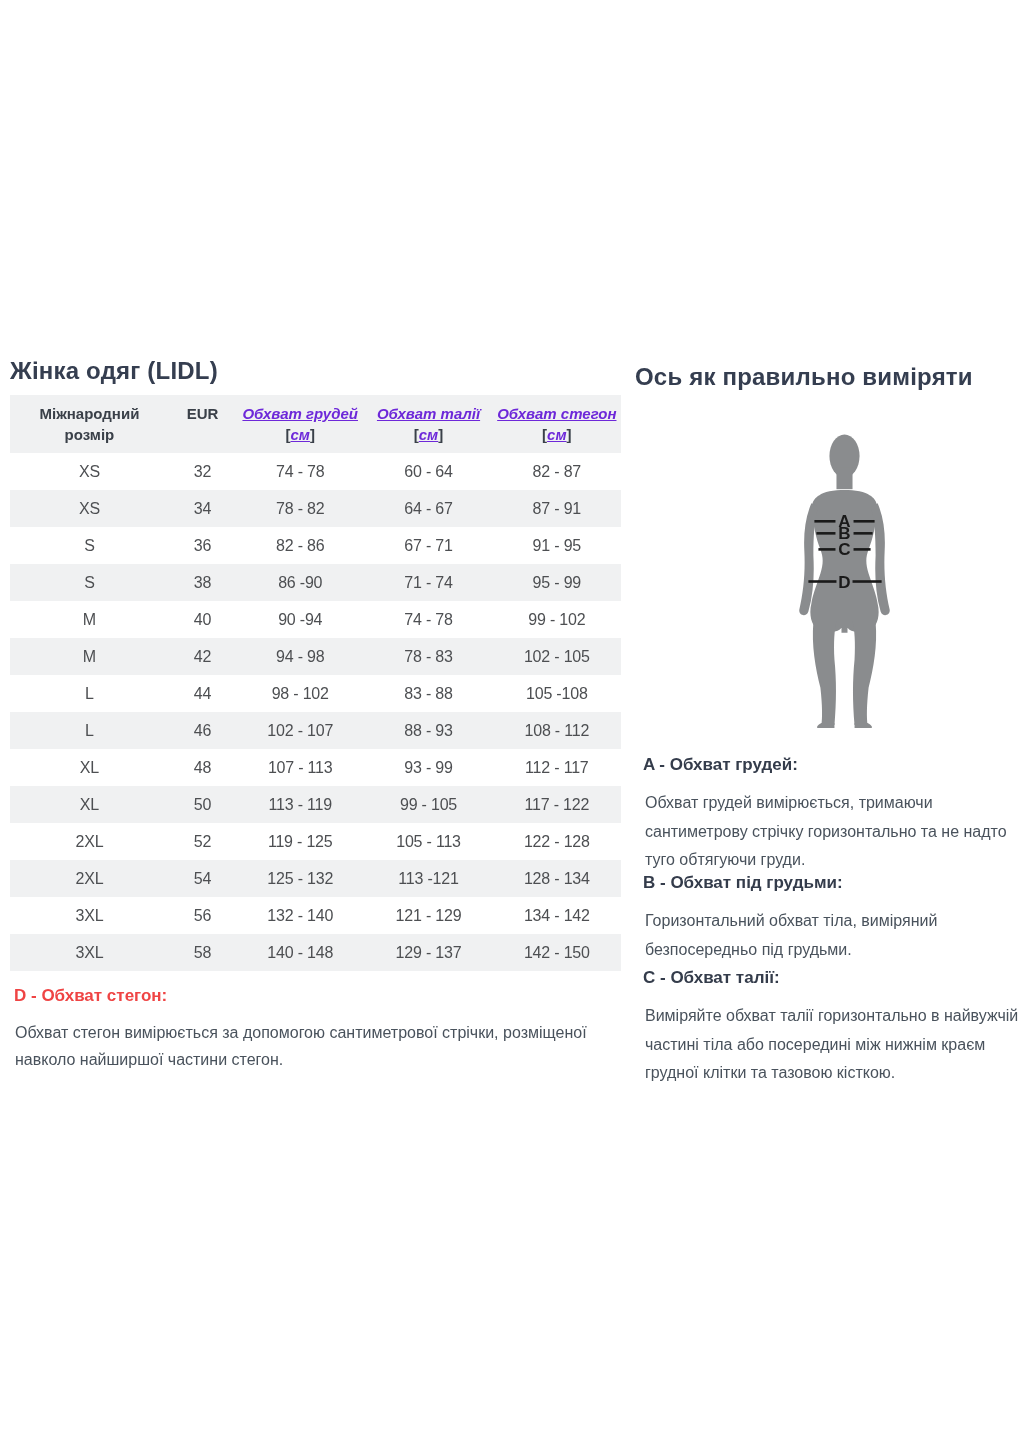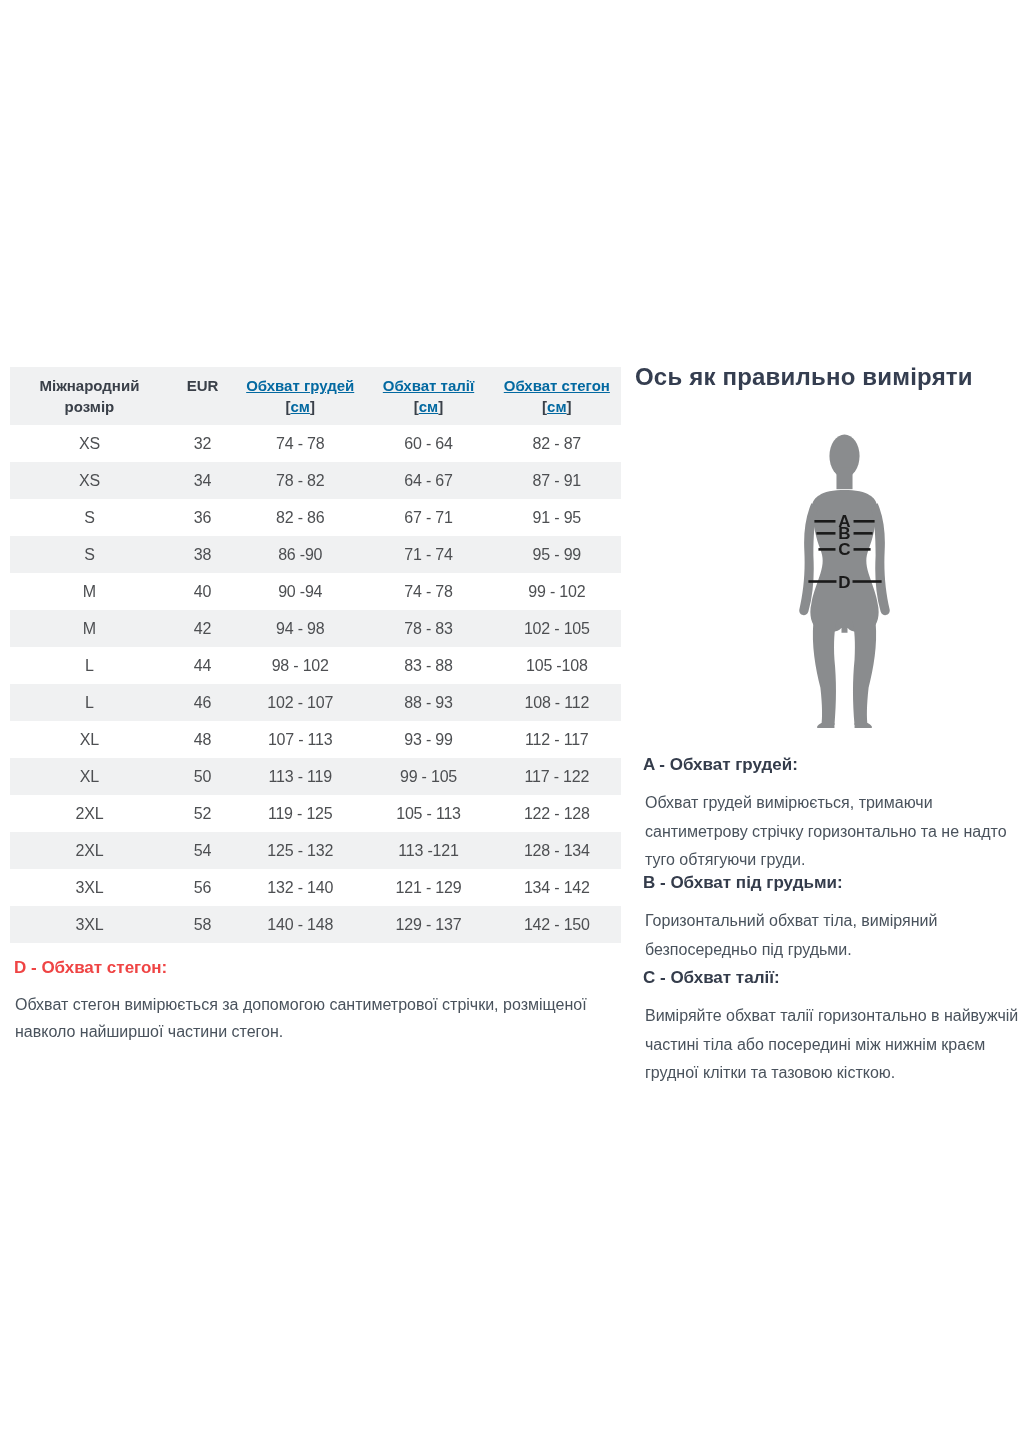--- a/index.html
+++ b/index.html
@@ -8,21 +8,21 @@
 
   
   .left-col{position:absolute;left:10px;top:357px;width:611px;}
   h1.title{margin:0;font-size:24px;font-weight:bold;color:#353e50;letter-spacing:0.2px;line-height:28px;}
   table.size-table{margin-top:10px;width:611px;border-collapse:collapse;table-layout:fixed;}
   table.size-table col.c1{width:26%;} table.size-table col.c2{width:11%;}
   table.size-table col.c3{width:21%;} table.size-table col.c4{width:21%;} table.size-table col.c5{width:21%;}
   thead th{background:#f0f1f2;font-size:15px;font-weight:bold;color:#3a4049;
     padding:8px 0 8px;line-height:21px;text-align:center;vertical-align:top;}
   thead .h-sub{font-weight:bold;color:#3a4049;}
-  a.hlink{color:#0369a1;text-decoration:underline;font-weight:bold;cursor:pointer;}
+  a.hlink{color:#6d28d9;text-decoration:underline;font-weight:bold;cursor:pointer;font-style:italic;}
   tbody td{height:37px;text-align:center;vertical-align:middle;font-size:16px;color:#4d4f52;
     letter-spacing:-0.2px;padding:0;}
   tbody tr:nth-child(even){background:#f0f1f2;}
   tbody tr:nth-child(odd){background:#ffffff;}
 
   .d-heading{margin:14px 0 0 4px;font-size:17px;font-weight:bold;color:#ef4444;line-height:21px;}
   .d-text{margin:13px 0 0 5px;width:605px;font-size:16px;line-height:27px;color:#49525c;}
 
   
   .right-col{position:absolute;left:635px;top:357px;width:392px;margin-top:6px;}
@@ -32,20 +32,21 @@
   .sec-a{top:3px;} .sec-b{top:121px;} .sec-c{top:216px;}
   .sec h3{margin:0;font-size:17px;font-weight:bold;color:#343c4b;line-height:21px;}
   .sec p{margin:14px 0 0 2px;font-size:16px;line-height:28.5px;color:#49525c;}
 </style>
 </head>
 <body>
 
 <div class="page">
 
   <div class="left-col">
+    <h1 class="title">Жінка одяг (LIDL)</h1>
 
     <table class="size-table">
       <colgroup>
         <col class="c1">
           <col class="c2">
           <col class="c3">
           <col class="c4">
           <col class="c5">
       </colgroup>
       <thead>

